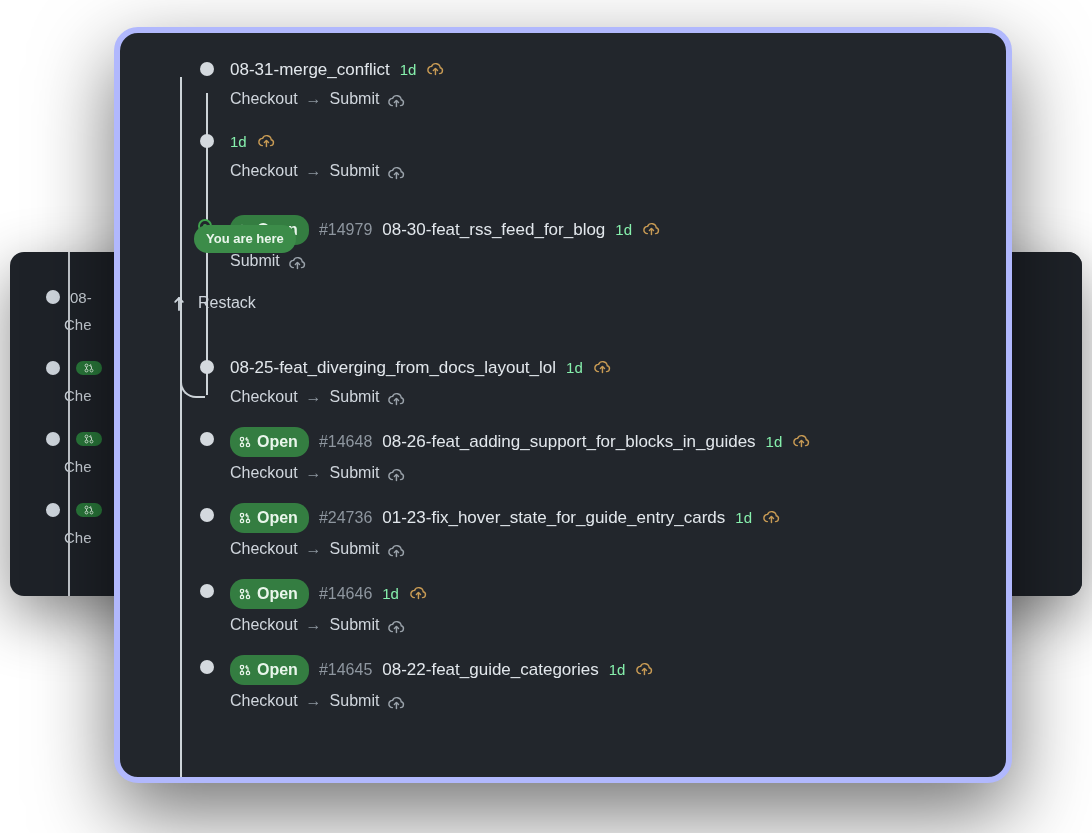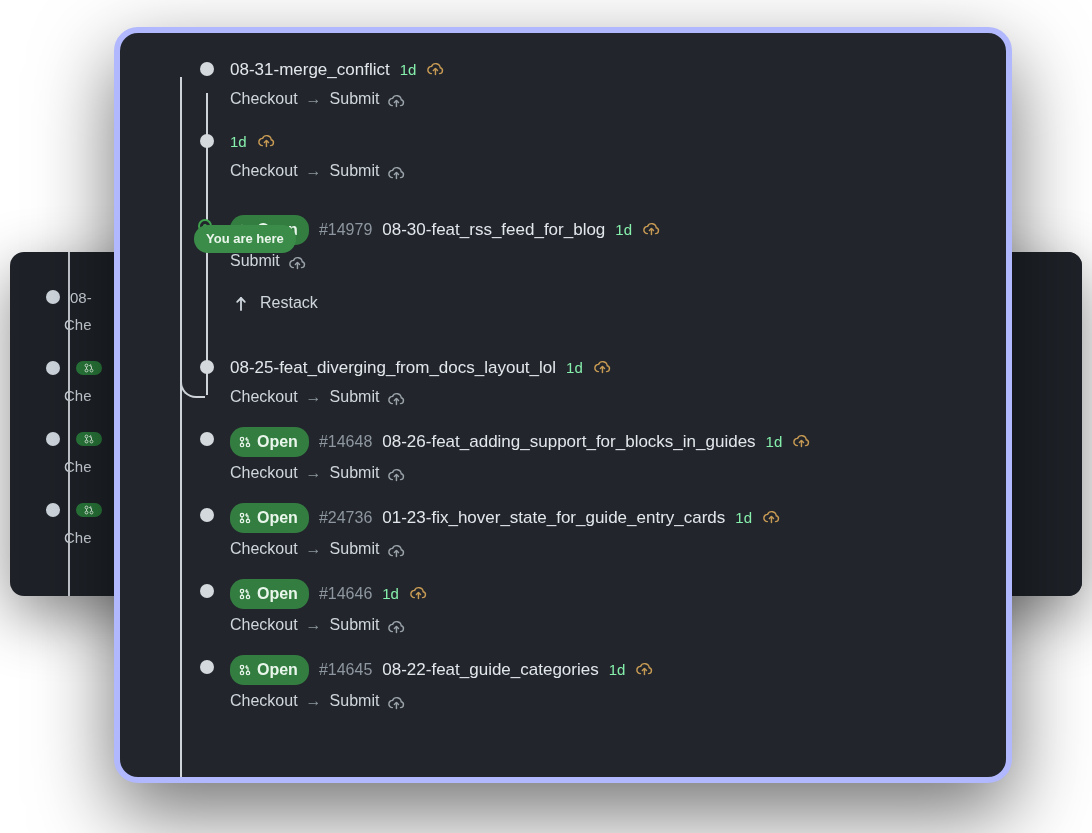--- a/index.html
+++ b/index.html
@@ -214,21 +214,21 @@
   .cloud { color: #8e969f; display: inline-flex; align-items: center; }
   .cloud svg { width: 18px; height: 18px; }
   .cloud.amber { color: #c79a54; }
 
   .action-link { color: #d0d6dd; cursor: pointer; }
 
   .restack-row {
     display: flex;
     align-items: center;
     gap: 12px;
-    padding-left: 114px;
+    padding-left: 52px;
     margin: 12px 0 40px 0;
     color: #d0d6dd;
     font-size: 16px;
   }
   .restack-row .up-icon { color: #cfd6dd; display:inline-flex; }
   .restack-row .up-icon svg { width: 14px; height: 16px; }
 </style>
 </head>
 <body>
 

